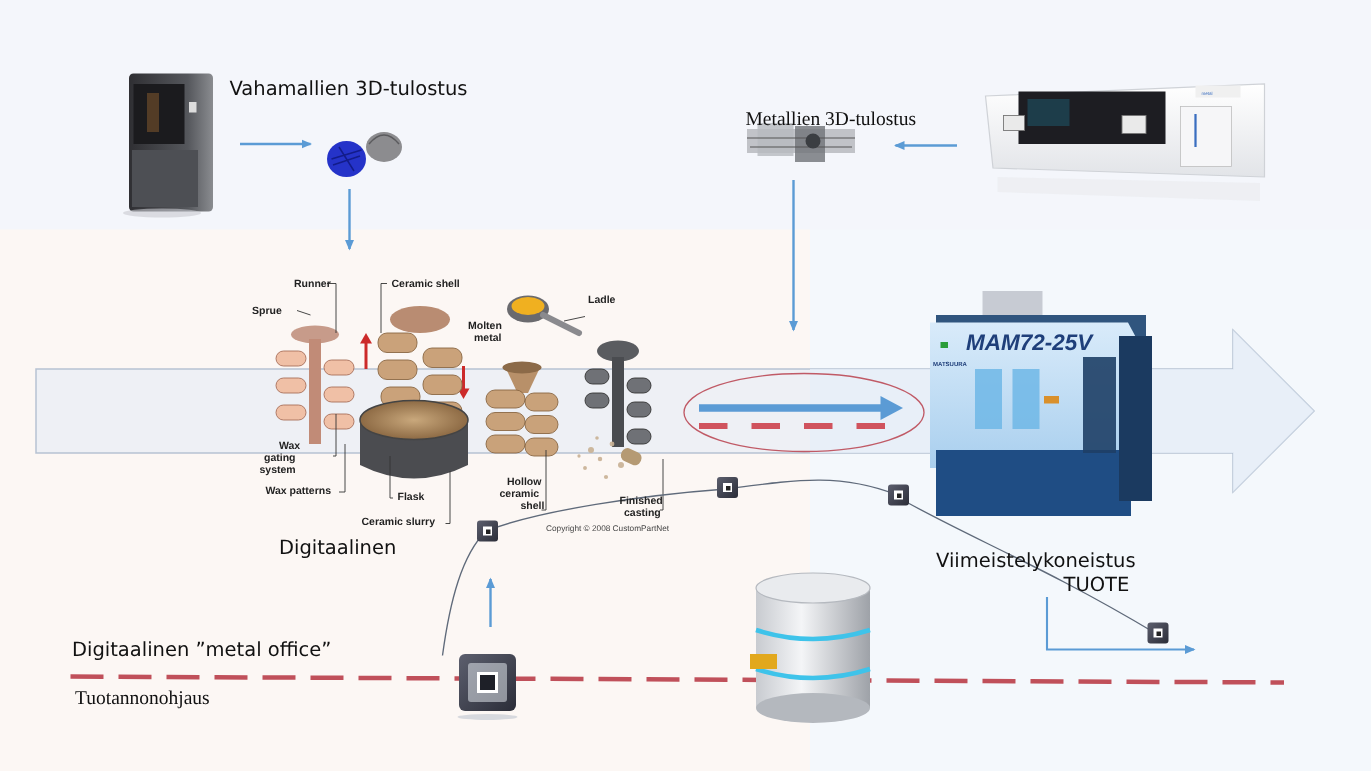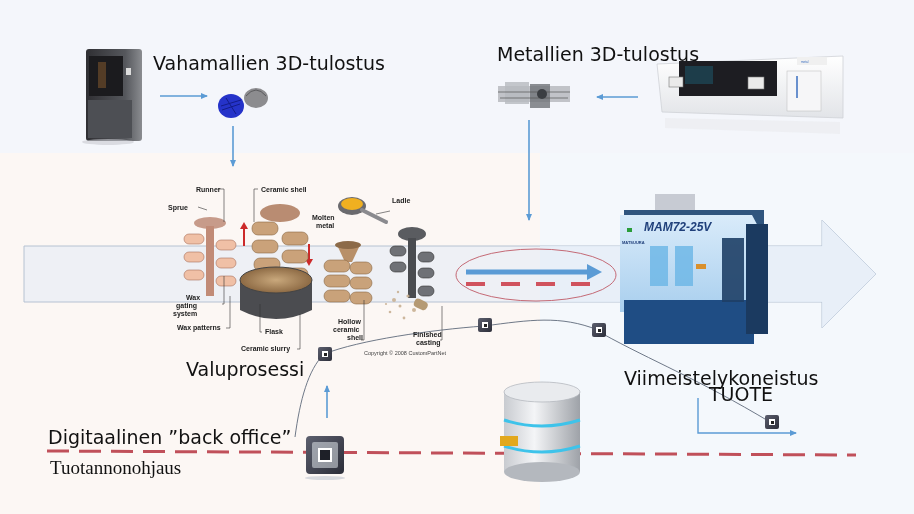--- a/index.html
+++ b/index.html
@@ -3,21 +3,21 @@
 <meta charset="utf-8">
 <style>
   html,body{margin:0;padding:0;}
   body{width:914px;height:514px;overflow:hidden;position:relative;font-family:"Liberation Sans",sans-serif;background:#f5f7fb;}
   .region{position:absolute;}
   #top-band{left:0;top:0;width:914px;height:153px;background:#f4f6fb;}
   #left-region{left:0;top:153px;width:540px;height:361px;background:#fcf7f4;}
   #right-region{left:540px;top:153px;width:374px;height:361px;background:#f4f8fc;}
   svg.layer{position:absolute;left:0;top:0;}
   .lbl{position:absolute;color:#111;white-space:nowrap;font-family:"DejaVu Sans",sans-serif;}
-  .big{font-size:19px;}
+  .big{font-size:13px;}
   .small{font-size:7px;font-family:"Liberation Sans",sans-serif;color:#222;font-weight:bold;}
   .tiny{font-size:5.5px;font-family:"Liberation Sans",sans-serif;color:#444;}
 </style>
 </head>
 <body>
 
 <div class="region" id="top-band"></div>
 <div class="region" id="left-region"></div>
 <div class="region" id="right-region"></div>
 
@@ -255,25 +255,25 @@
     <rect x="504" y="392" width="76" height="80" fill="url(#dbGrad)"></rect>
     <ellipse cx="542" cy="392" rx="38" ry="10" fill="#e9ebee" stroke="#b5b9bf" stroke-width="0.8"></ellipse>
     <ellipse cx="542" cy="472" rx="38" ry="10" fill="#b4b8be"></ellipse>
     <path d="M504,420 Q542,432 580,420" stroke="#3ec3ea" stroke-width="3" fill="none"></path>
     <path d="M504,446 Q542,458 580,446" stroke="#3ec3ea" stroke-width="3" fill="none"></path>
     <rect x="500" y="436" width="18" height="10" fill="#e2a81d"></rect>
   </g>
 </svg>
 
 <div class="lbl big" style="left:153px;top:52px;">Vahamallien 3D-tulostus</div>
-<div class="lbl big" style="left:497px;top:43px;">Metallien 3D-tulostus</div>
-<div class="lbl big" style="left:186px;top:358px;">Valuprosessi</div>
+<div class="lbl big" style="left:497px;top:71px;font-family:Liberation Serif, serif;">Metallien 3D-tulostus</div>
+<div class="lbl big" style="left:186px;top:358px;">Digitaalinen</div>
 <div class="lbl big" style="left:624px;top:367px;">Viimeistelykoneistus</div>
 <div class="lbl big" style="left:709px;top:383px;">TUOTE</div>
-<div class="lbl big" style="left:48px;top:426px;">Digitaalinen ”back office”</div>
+<div class="lbl big" style="left:48px;top:426px;">Digitaalinen ”metal office”</div>
 <div class="lbl big" style="left:50px;top:457px;font-family:Liberation Serif, serif;">Tuotannonohjaus</div>
 
 <div class="lbl small" style="left:196px;top:186px;">Runner</div>
 <div class="lbl small" style="left:168px;top:204px;">Sprue</div>
 <div class="lbl small" style="left:261px;top:186px;">Ceramic shell</div>
 <div class="lbl small" style="left:392px;top:197px;">Ladle</div>
 <div class="lbl small" style="left:312px;top:214px;">Molten</div>
 <div class="lbl small" style="left:316px;top:222px;">metal</div>
 <div class="lbl small" style="left:186px;top:294px;">Wax</div>
 <div class="lbl small" style="left:176px;top:302px;">gating</div>
@@ -281,14 +281,14 @@
 <div class="lbl small" style="left:177px;top:324px;">Wax patterns</div>
 <div class="lbl small" style="left:265px;top:328px;">Flask</div>
 <div class="lbl small" style="left:241px;top:345px;">Ceramic slurry</div>
 <div class="lbl small" style="left:338px;top:318px;">Hollow</div>
 <div class="lbl small" style="left:333px;top:326px;">ceramic</div>
 <div class="lbl small" style="left:347px;top:334px;">shell</div>
 <div class="lbl small" style="left:413px;top:331px;">Finished</div>
 <div class="lbl small" style="left:416px;top:339px;">casting</div>
 <div class="lbl tiny" style="left:364px;top:350px;">Copyright © 2008 CustomPartNet</div>
 
-<div class="lbl" style="left:644px;top:220px;font-size:12px;font-weight:bold;font-style:italic;color:#1f3f7a;font-family:'Liberation Sans',sans-serif;">MAM72-25V</div>
+<div class="lbl" style="left:644px;top:220px;font-size:15px;font-weight:bold;font-style:italic;color:#1f3f7a;font-family:'Liberation Sans',sans-serif;">MAM72-25V</div>
 <div class="lbl" style="left:622px;top:240px;font-size:4px;font-weight:bold;color:#1f3f7a;font-family:'Liberation Sans',sans-serif;">MATSUURA</div>
 
 </body></html>

